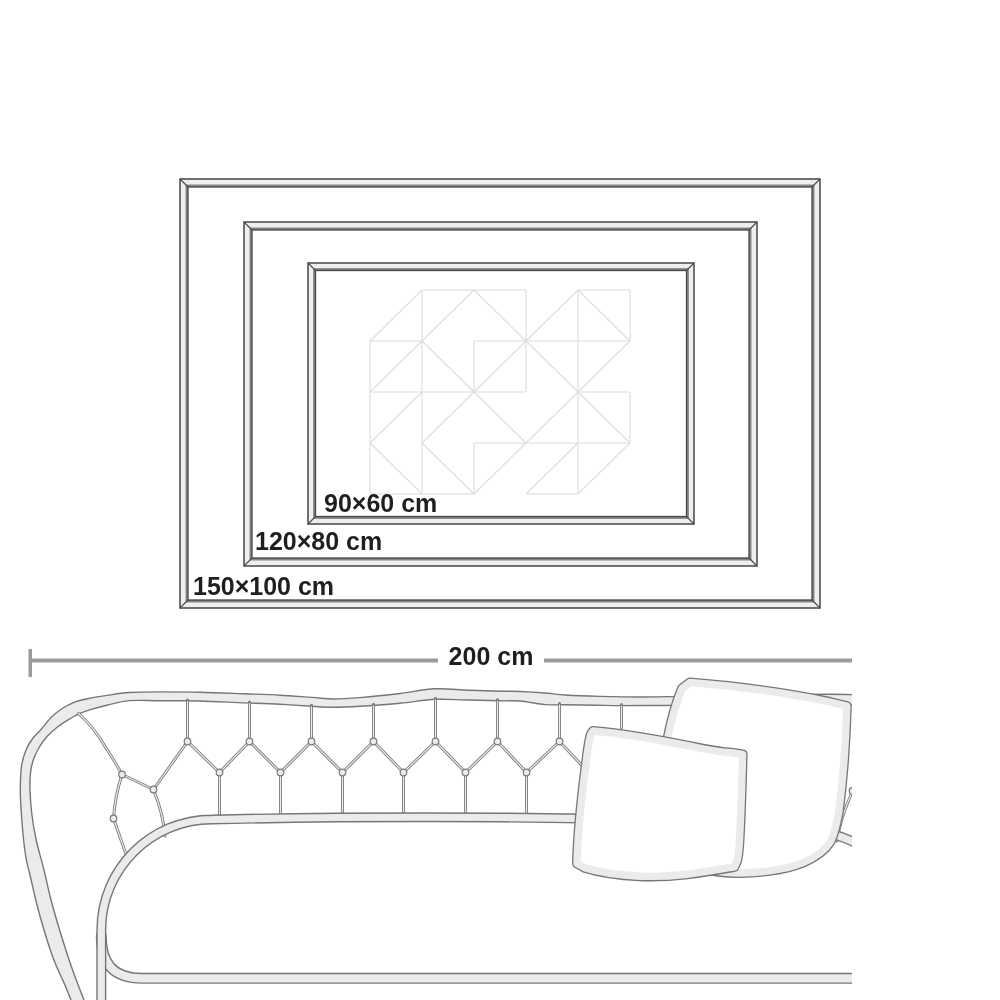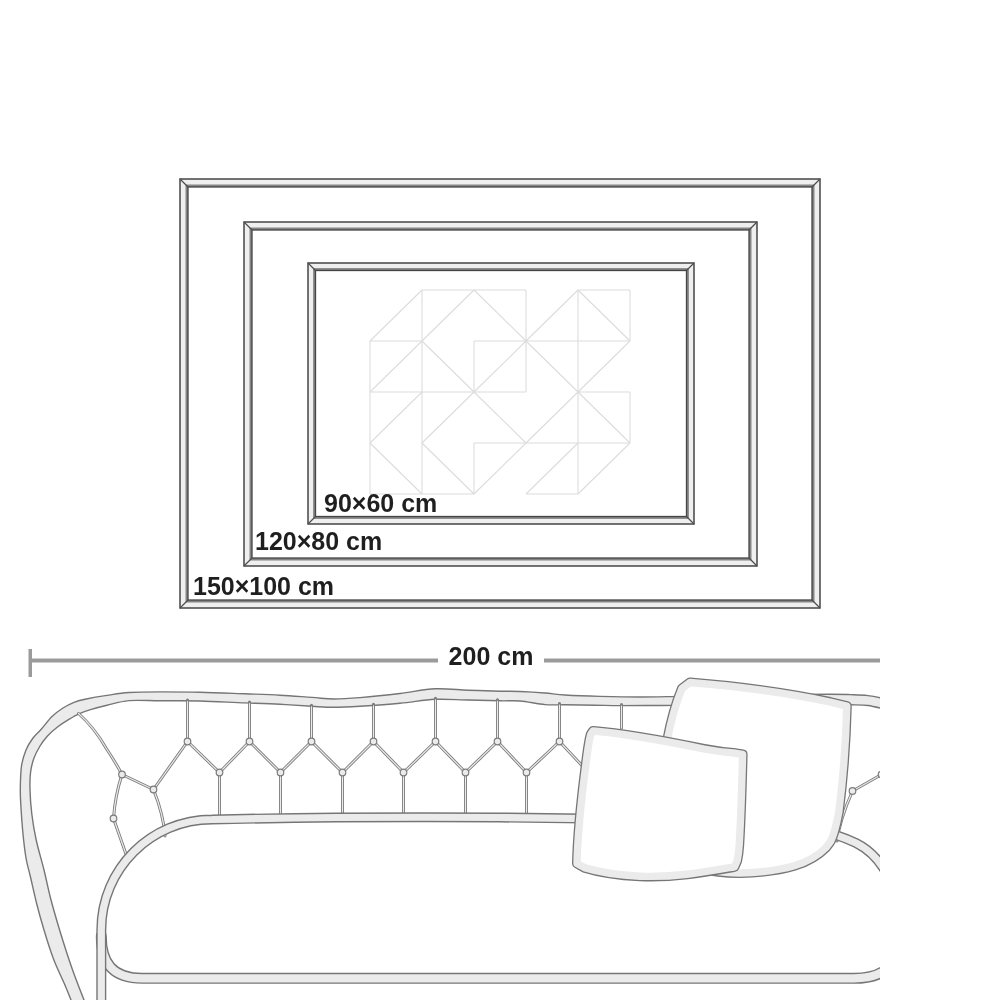--- a/index.html
+++ b/index.html
@@ -1,17 +1,17 @@
 <!DOCTYPE html>
 <html><head>
 <meta charset="utf-8">
 <style>
   html,body{margin:0;padding:0;background:#ffffff;}
   .stage{position:relative;width:852px;height:1000px;background:#ffffff;overflow:hidden;
-         font-family:"Liberation Sans", sans-serif;padding-left:28px;}
+         font-family:"Liberation Sans", sans-serif;}
   svg{position:absolute;left:0;top:0;}
   text{font-family:"Liberation Sans", sans-serif;font-weight:bold;fill:#1f1f1f;}
 </style>
 </head>
 <body>
 <div class="stage">
 <svg width="1000" height="1000" viewBox="0 0 1000 1000">
 
   <rect x="0" y="0" width="1000" height="1000" fill="#ffffff"></rect>
 

